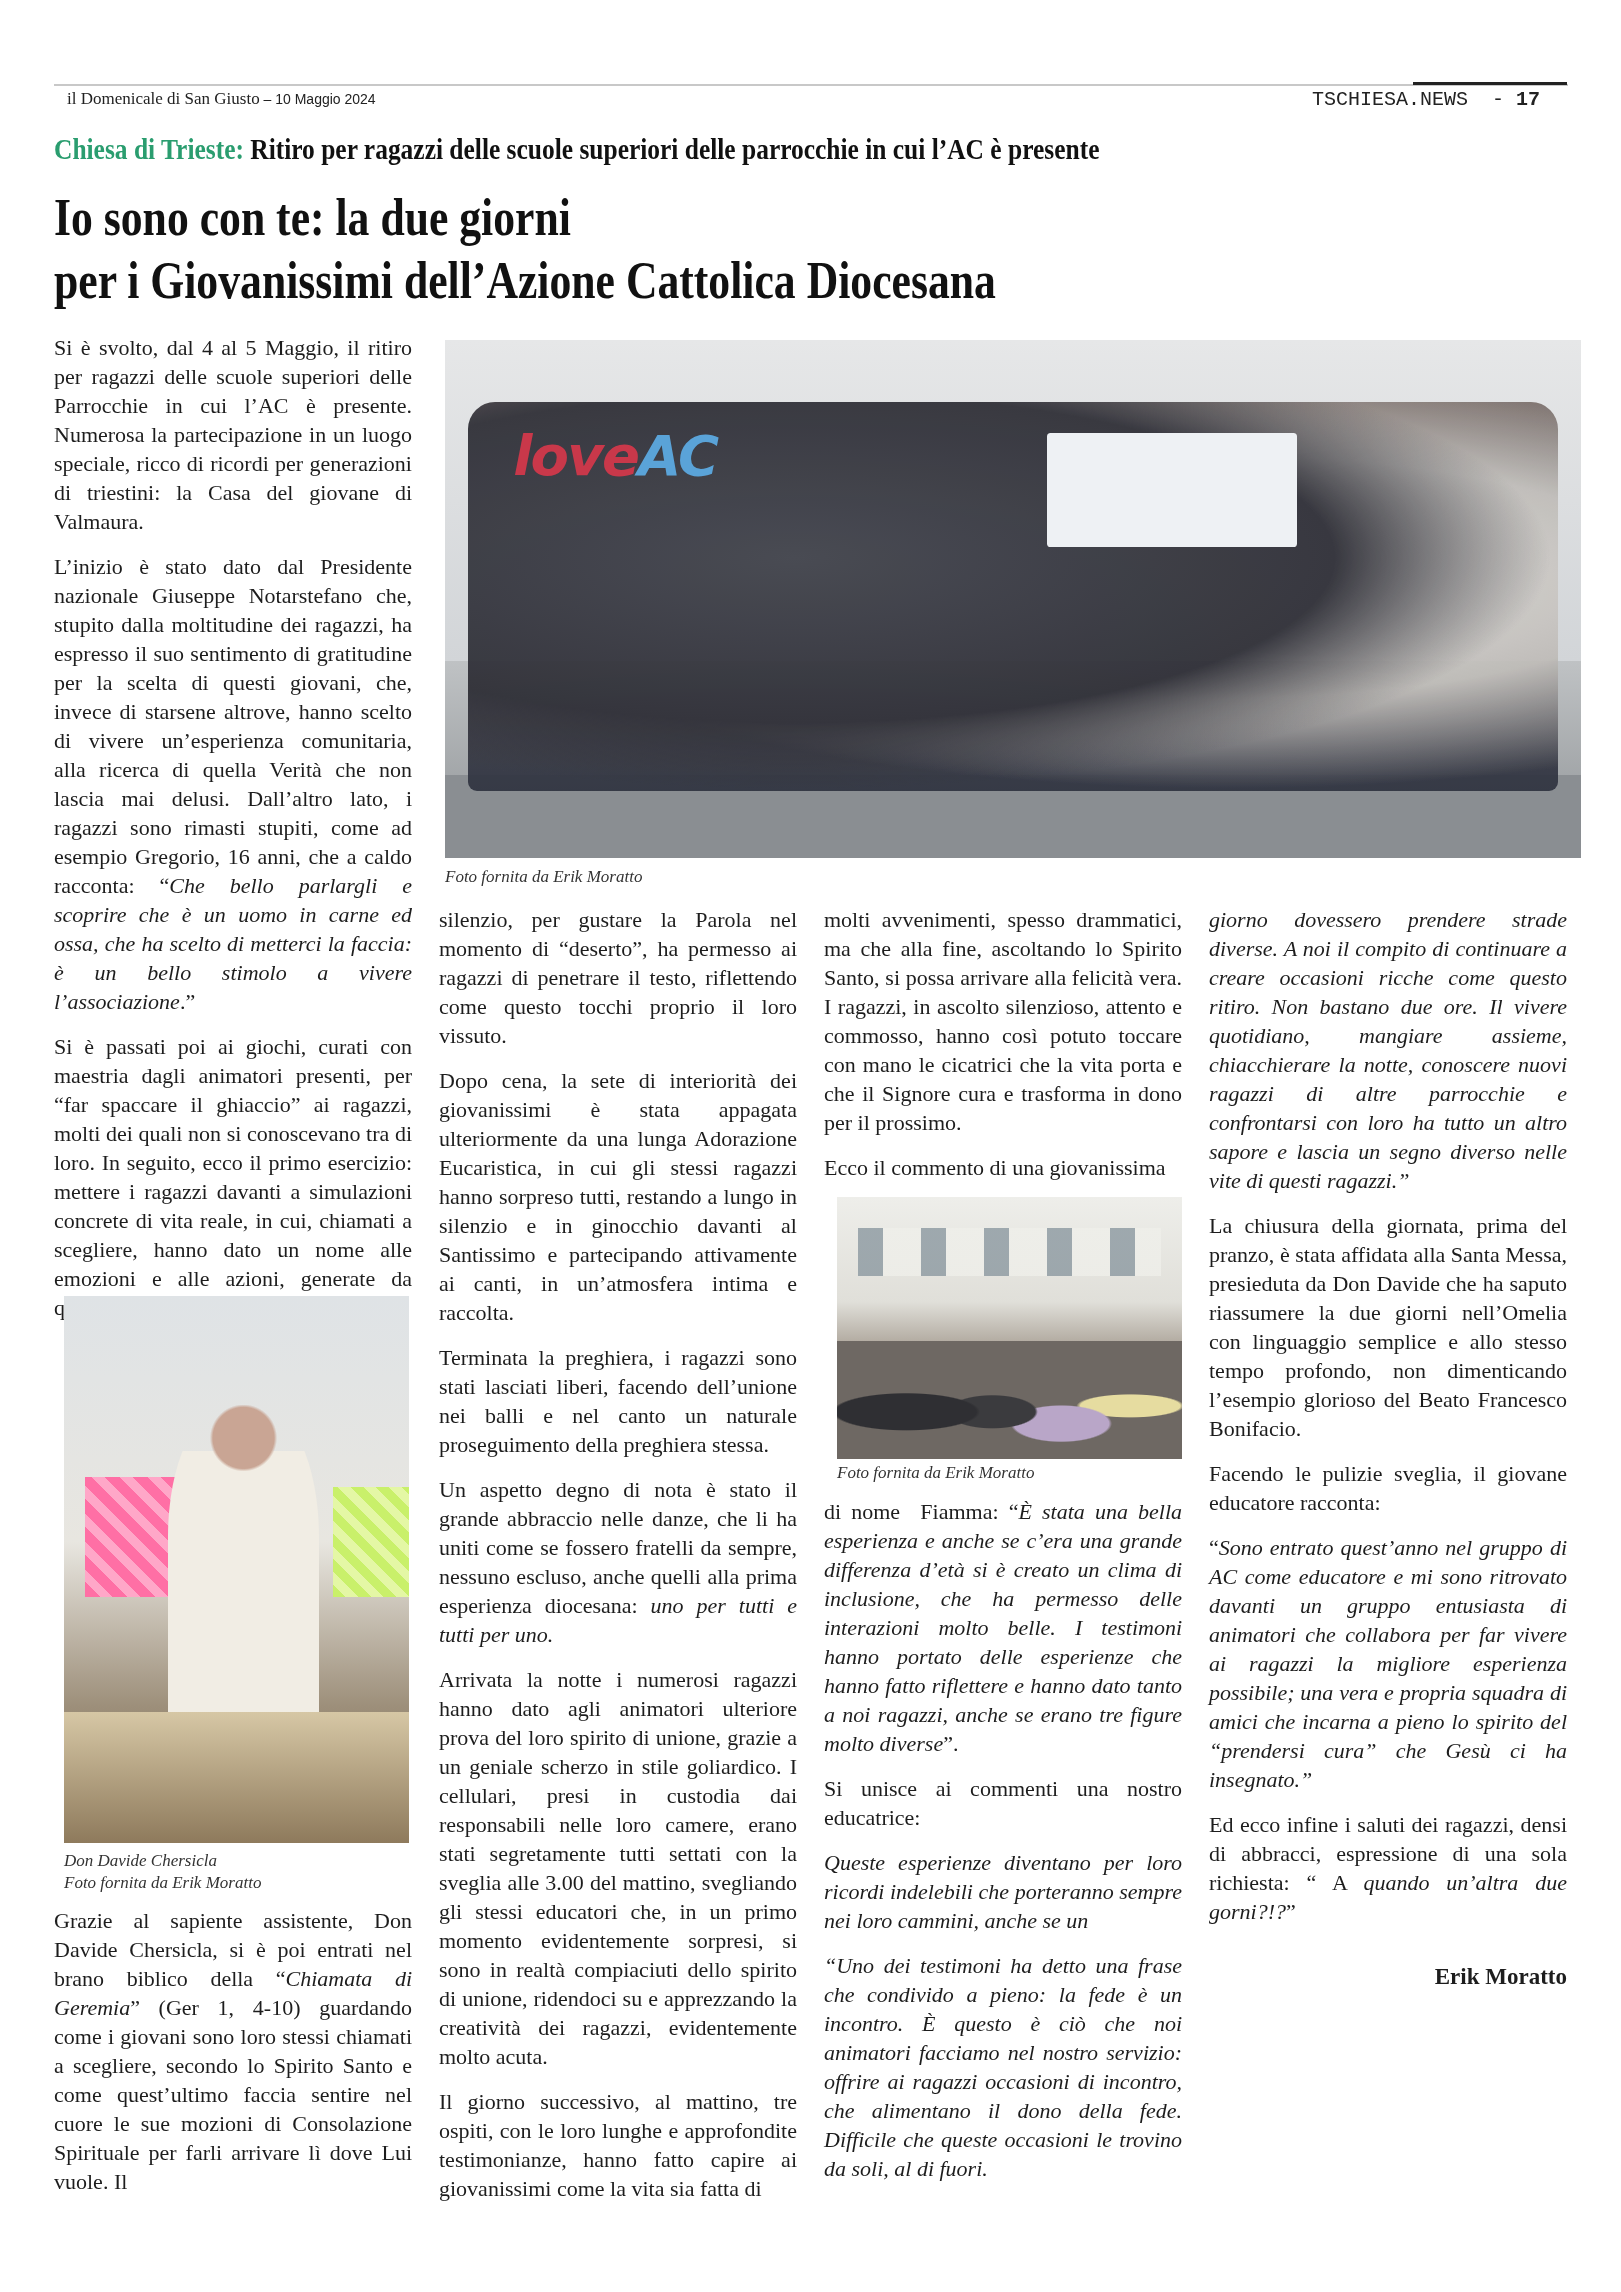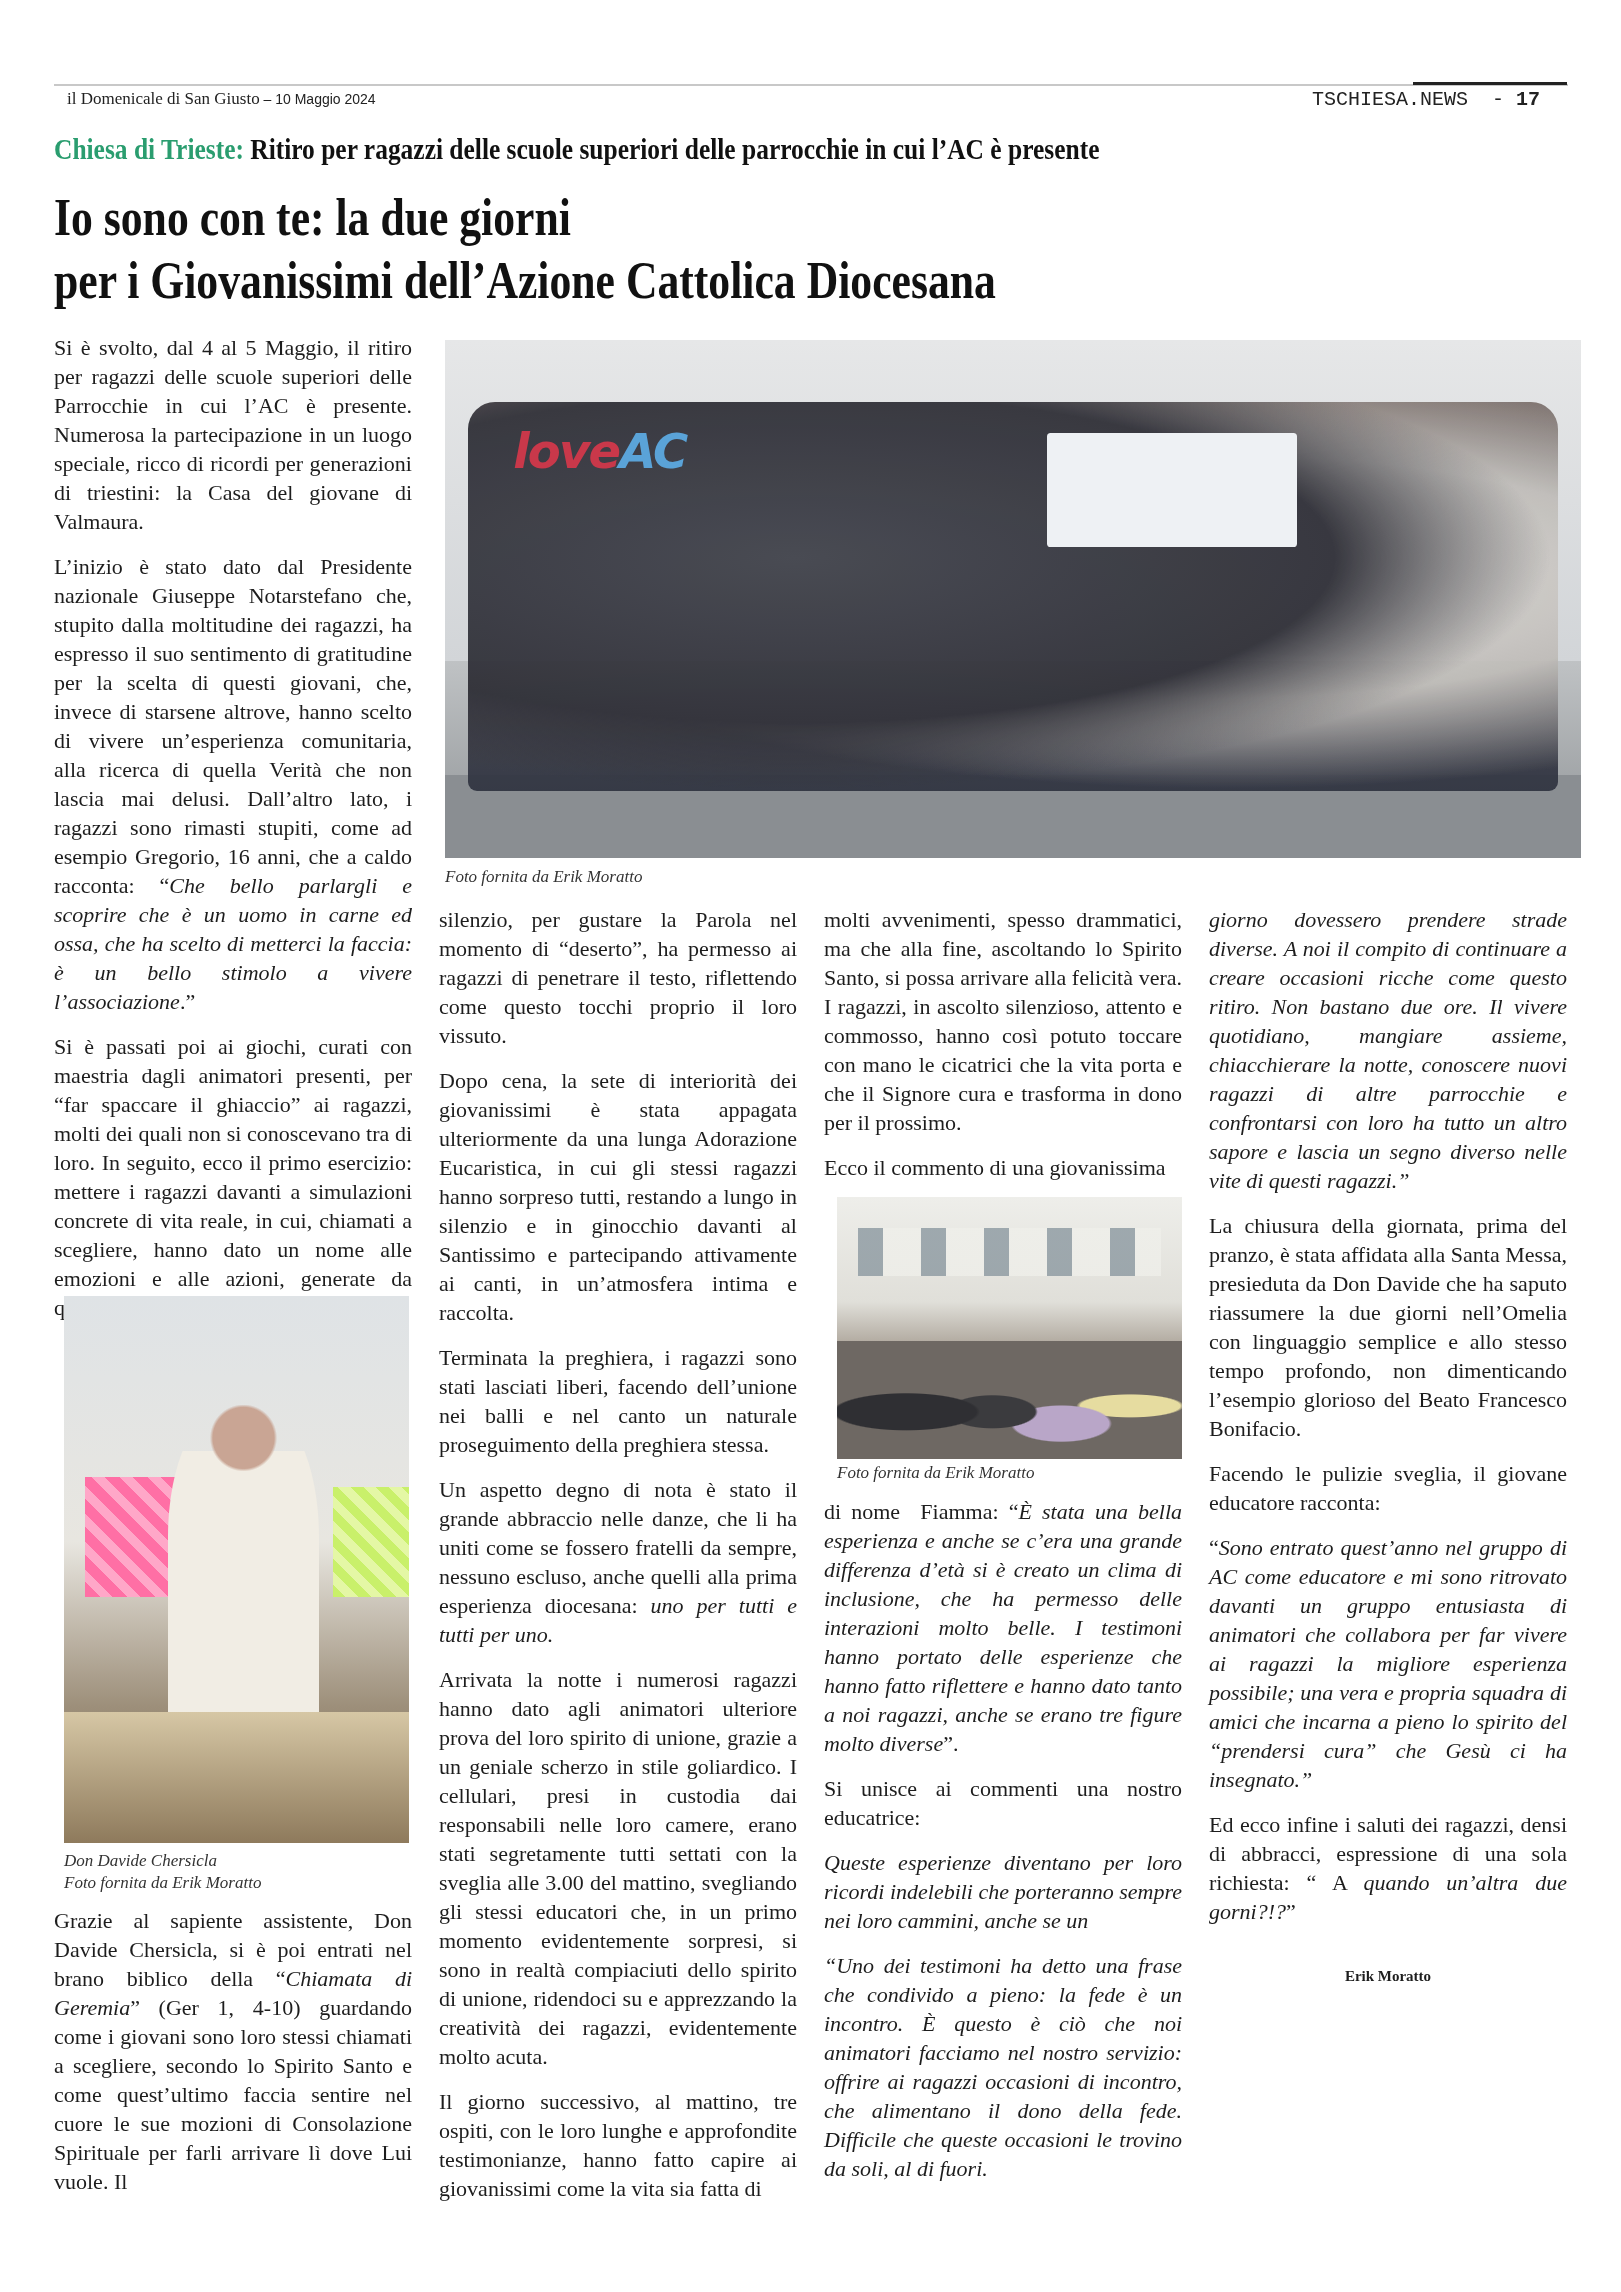--- a/index.html
+++ b/index.html
@@ -11,28 +11,28 @@
   .hdr-right{position:absolute;left:1312px;top:88px;font-family:Liberation Mono, monospace;font-size:20px;color:#222;text-align:right;}
   .hdr-right b{font-weight:bold;}
   .kicker{position:absolute;left:54px;top:133px;font-size:29.6px;font-weight:bold;transform:scaleX(0.86);transform-origin:left top;white-space:nowrap;color:#111;}
   .kicker .green{color:#2a9d6f;}
   .title{position:absolute;left:54px;top:186px;font-size:52px;font-weight:bold;line-height:63px;transform:scaleX(0.84);transform-origin:left top;white-space:nowrap;color:#111;}
   .col{position:absolute;width:358px;font-size:22px;line-height:29px;text-align:justify;hyphens:auto;color:#1d1d1d;}
   .col p{margin:0 0 16px 0;}
   .col i{font-style:italic;}
   .photo{position:absolute;overflow:hidden;}
   .caption{position:absolute;font-style:italic;font-size:17px;text-align:left;color:#333;line-height:21.5px;}
-  .signature{font-weight:bold;text-align:center;margin-top:36px;font-size:15px;}
+  .signature{font-weight:bold;text-align:right;margin-top:36px;font-size:23px;}
   
   .group{left:445px;top:340px;width:1136px;height:518px;background:linear-gradient(180deg,#d9dcdf 0%,#cfd3d6 40%,#bfc2c4 62%,#8f9396 100%);}
   .group .wall{position:absolute;left:0;top:0;width:100%;height:62%;background:linear-gradient(180deg,#e6e7e8,#d2d5d8);}
   .group .ground{position:absolute;left:0;top:84%;width:100%;height:16%;background:#8a8e92;}
   .group .crowd{position:absolute;left:2%;top:12%;width:96%;height:75%;border-radius:27px 27px 9px 9px;background:radial-gradient(ellipse at 30% 40%,#3d3f48 0%,#2b2b33 50%,transparent 70%),radial-gradient(ellipse at 70% 45%,#e9e6e2 0%,#bfbcb8 40%,transparent 70%),linear-gradient(180deg,#6a5c58,#2f3340);opacity:.92;}
   .group .banner{position:absolute;left:53%;top:18%;width:22%;height:22%;background:#eef1f4;border-radius:3.6px;}
-  .group .balloon{position:absolute;left:6%;top:16%;font-family:"DejaVu Sans",sans-serif;font-size:48px;font-style:italic;font-weight:bold;color:#c9384a;letter-spacing:-1.8px;}
+  .group .balloon{position:absolute;left:6%;top:16%;font-family:"DejaVu Sans",sans-serif;font-size:56px;font-style:italic;font-weight:bold;color:#c9384a;letter-spacing:-1.8px;}
   .group .balloon span{color:#5aa3d8;}
   
   .priest{left:64px;top:1296px;width:345px;height:547px;background:linear-gradient(180deg,#dfe3e6 0%,#e8e6e0 45%,#9d8f7a 75%,#6b5e4d 100%);}
   .priest .sticky{position:absolute;left:6%;top:33%;width:33%;height:22%;background:repeating-linear-gradient(45deg,#ff6fa5 0 10.7px,#ffa7c8 10.7px 19.7px);}
   .priest .sticky2{position:absolute;left:78%;top:35%;width:22%;height:20%;background:repeating-linear-gradient(45deg,#c9f06a 0 9px,#e4f7a5 9px 18px);}
   .priest .figure{position:absolute;left:30%;top:20%;width:44%;height:60%;background:radial-gradient(circle at 50% 10%,#c9a594 0 10%,transparent 11%),linear-gradient(180deg,transparent 0 14%,#f1ede4 14% 100%);border-radius:40% 40% 6% 6%;}
   .priest .altar{position:absolute;left:0;top:76%;width:100%;height:24%;background:linear-gradient(180deg,#d6c7a5,#8e7a5c);}
   
   .prayer{left:837px;top:1197px;width:345px;height:262px;background:linear-gradient(180deg,#eeeeea 0%,#e0dfd9 40%,#b4ada3 55%,#5b5652 100%);}
   .prayer .people{position:absolute;left:0;top:55%;width:100%;height:45%;background:radial-gradient(ellipse at 20% 60%,#2f2f33 0 18%,transparent 19%),radial-gradient(ellipse at 45% 60%,#3b3b3e 0 16%,transparent 17%),radial-gradient(ellipse at 65% 70%,#b9a6c8 0 15%,transparent 16%),radial-gradient(ellipse at 85% 55%,#e6dca0 0 12%,transparent 13%),#6e6863;}

